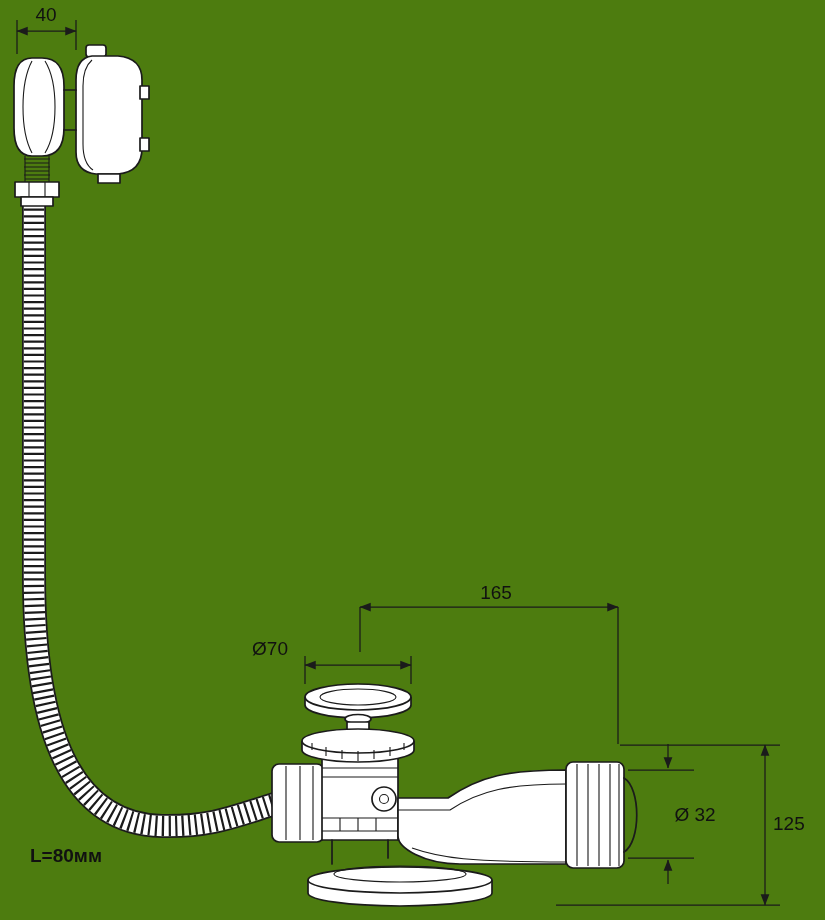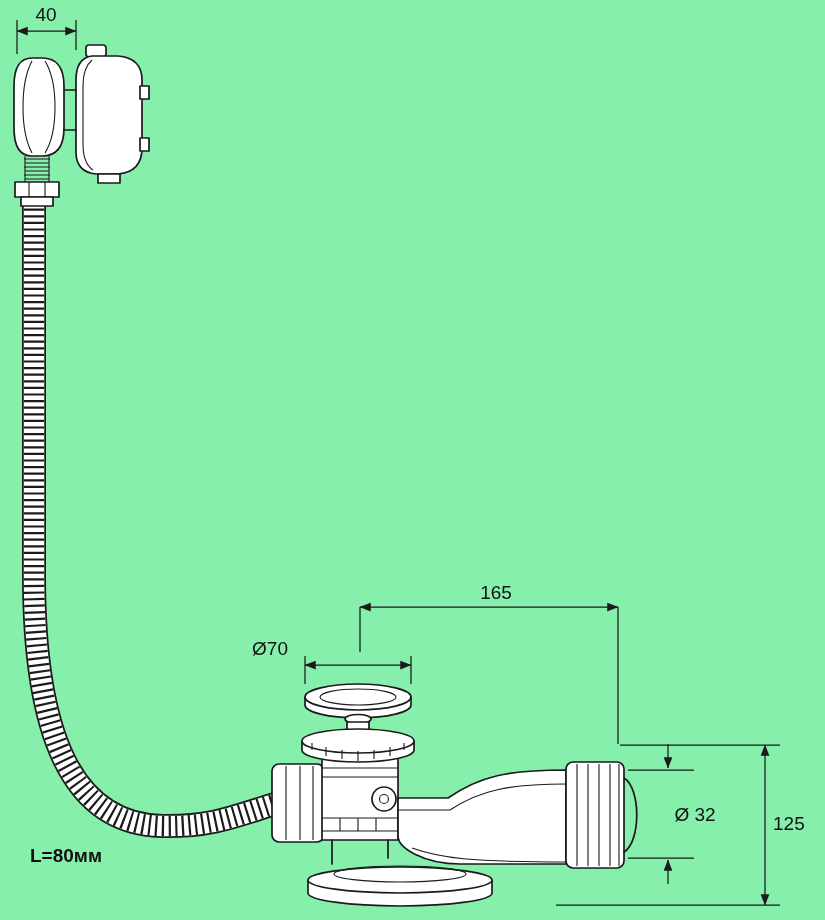--- a/index.html
+++ b/index.html
@@ -1,16 +1,16 @@
 <!DOCTYPE html>
 <html><head>
 <meta charset="utf-8">
 <style>
   html,body{margin:0;padding:0;background:#ffffff;}
-  .canvas{position:relative;width:825px;height:920px;background:#86efac;overflow:hidden;}
+  .canvas{position:relative;width:825px;height:920px;background:#4d7c0f;overflow:hidden;}
   svg{display:block;}
   .obj{fill:#ffffff;stroke:#1b1b1b;stroke-width:1.7;stroke-linejoin:round;}
   .objline{fill:none;stroke:#1b1b1b;stroke-width:1.7;stroke-linecap:round;}
   .thin{fill:none;stroke:#1b1b1b;stroke-width:1.1;}
   .dim{fill:none;stroke:#1b1b1b;stroke-width:1.25;}
   .dimline{fill:none;stroke:#1b1b1b;stroke-width:1.25;marker-start:url(#arw);marker-end:url(#arw);}
   .arrowseg{fill:none;stroke:#1b1b1b;stroke-width:1.25;marker-end:url(#arw);}
   .dim-text{font-family:"Liberation Sans",sans-serif;font-size:19px;fill:#111111;}
   .bold{font-weight:bold;}
   .hose-outline{fill:none;stroke:#1b1b1b;stroke-width:24;}

